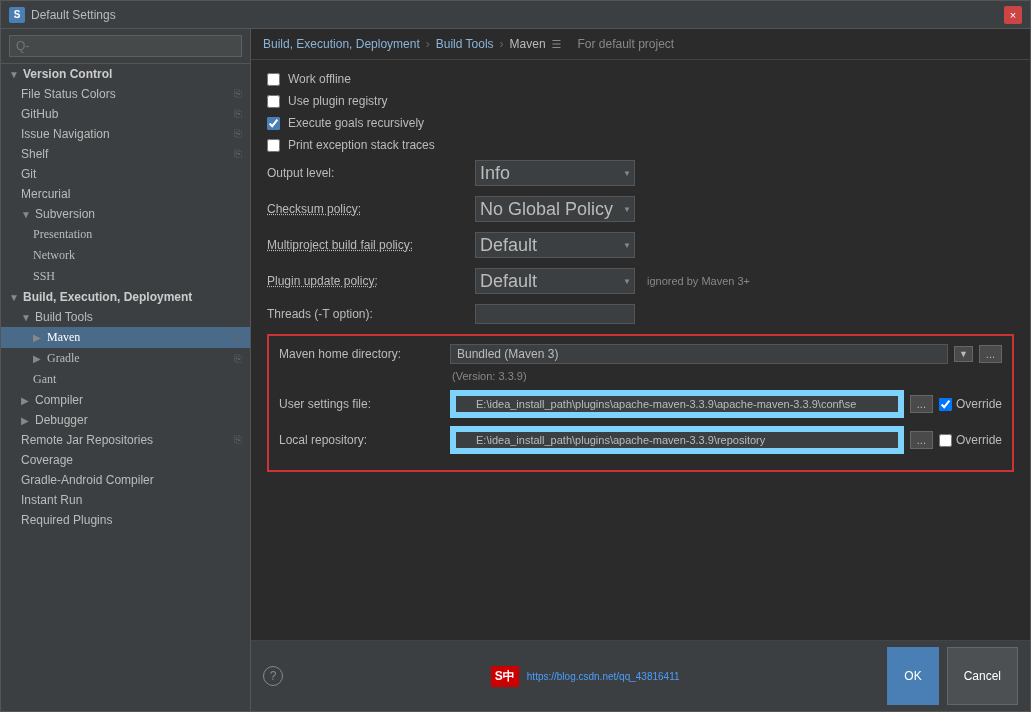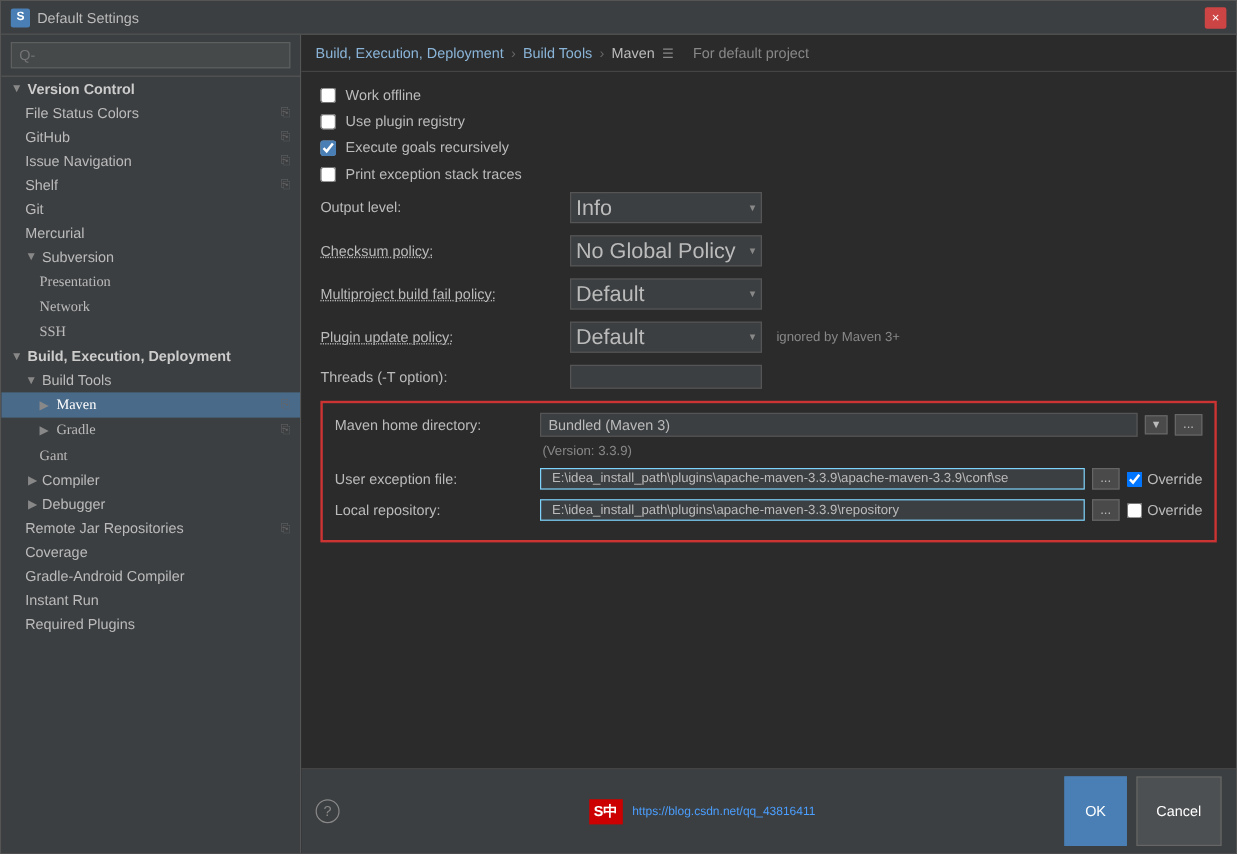--- a/index.html
+++ b/index.html
@@ -97,21 +97,21 @@
     }
     .tree-item.active {
       background: #4a6a8a;
       color: white;
     }
     .tree-item.section-header {
       font-weight: bold;
       color: #cccccc;
       padding-left: 8px;
     }
-    .tree-item.level1 { padding-left: 20px; text-align: right; }
+    .tree-item.level1 { padding-left: 20px; }
     .tree-item.level2 { padding-left: 32px; font-family: Liberation Serif, serif; }
     
     .content-area {
       flex: 1;
       background: #2b2b2b;
       display: flex;
       flex-direction: column;
       overflow: hidden;
     }
     .breadcrumb {
@@ -229,23 +229,23 @@
     }
     .maven-file-label {
       color: #bbbbbb;
       font-size: 12px;
       width: 165px;
       flex-shrink: 0;
     }
     .maven-file-input {
       flex: 1;
       background: #3c3f41;
-      border: 1px solid #7dd3fc;
-      color: #bbbbbb;
-      padding: 2px 9px;
+      border: 6px solid #7dd3fc;
+      color: #bbbbbb;
+      padding: 2px 20px;
       font-size: 12px;
       font-size: 11px;
     }
     .btn-dots {
       background: #4a4a4a;
       border: 1px solid #666;
       color: #bbbbbb;
       padding: 2px 6px;
       cursor: pointer;
       font-size: 11px;
@@ -502,21 +502,21 @@
         <div class="maven-section">
           <div class="maven-home-row">
             <span class="maven-home-label">Maven home directory:</span>
             <input class="maven-home-input" type="text" value="Bundled (Maven 3)" style="flex: 1 1 0%;">
             <button class="dropdown-btn">▼</button>
             <button class="btn-dots">...</button>
           </div>
           <div class="maven-version">(Version: 3.3.9)</div>
 
           <div class="maven-file-row">
-            <span class="maven-file-label">User exception file:</span>
+            <span class="maven-file-label">User settings file:</span>
             <input class="maven-file-input" type="text" value="E:\idea_install_path\plugins\apache-maven-3.3.9\apache-maven-3.3.9\conf\se" style="flex: 1 1 0%; font-size: 11px;">
             <button class="btn-dots">...</button>
             <div class="checkbox-override">
               <input type="checkbox" id="override1" checked="" style="">
               <label for="override1">Override</label>
             </div>
           </div>
 
           <div class="maven-file-row">
             <span class="maven-file-label">Local repository:</span>

